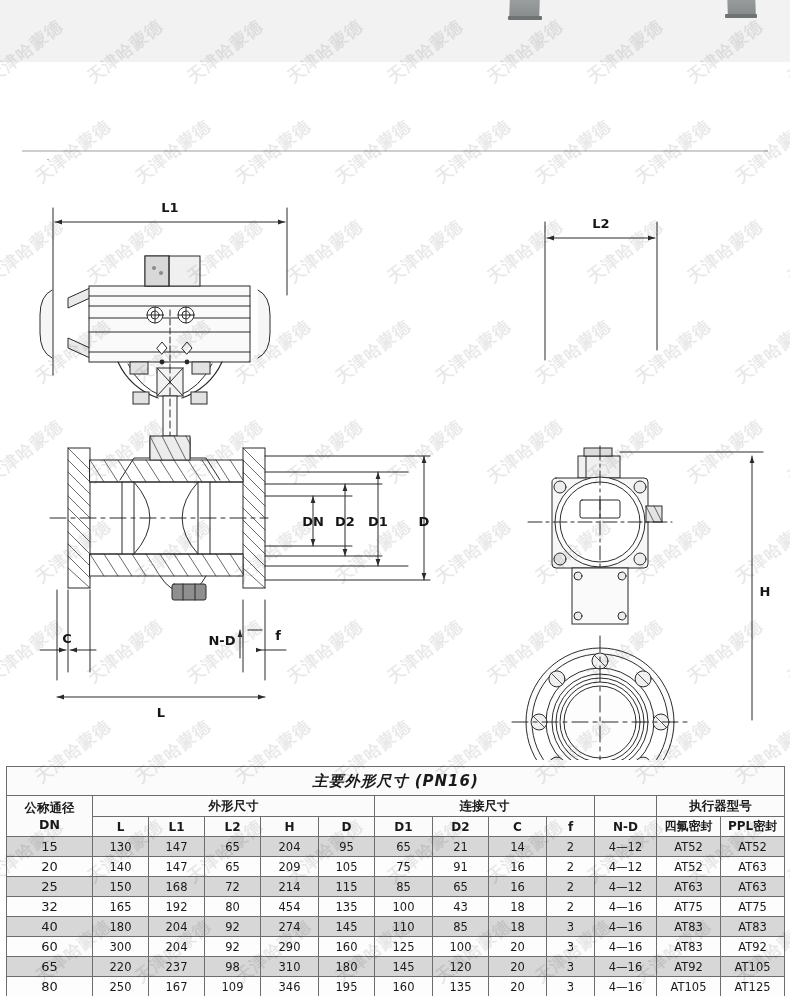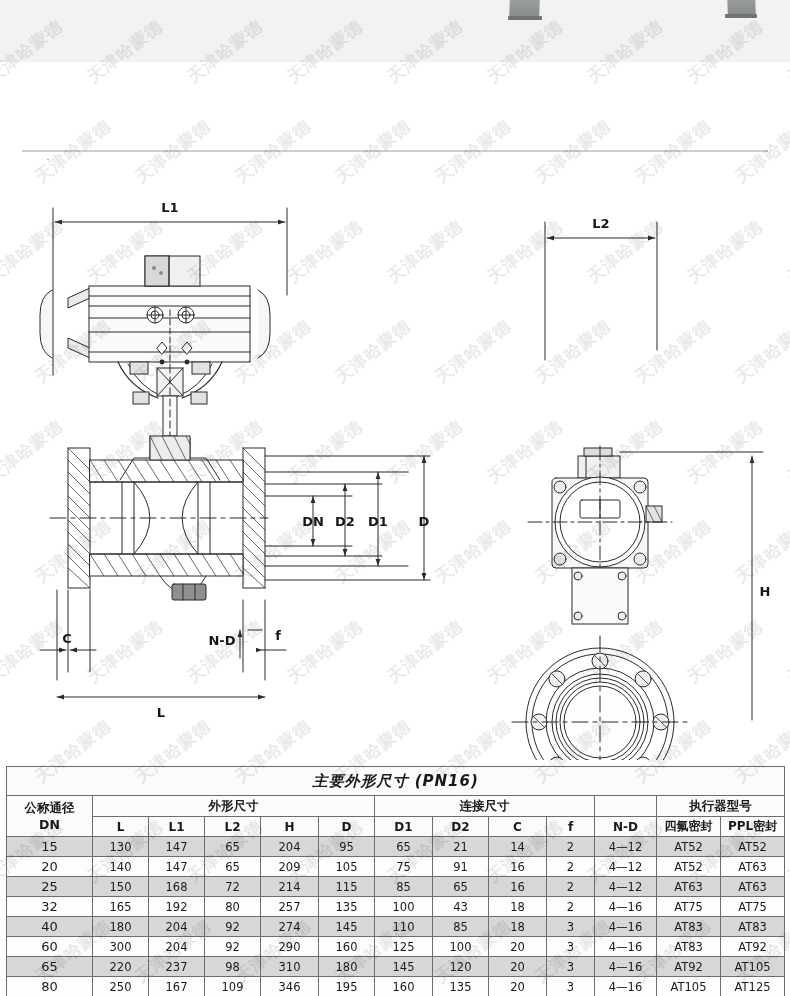--- a/index.html
+++ b/index.html
@@ -393,21 +393,21 @@
             <td class="cell">2</td>
             <td class="cell">4—12</td>
             <td class="cell">AT63</td>
             <td class="cell">AT63</td>
           </tr>
           <tr class="even">
             <td class="cell dncell">32</td>
             <td class="cell">165</td>
             <td class="cell">192</td>
             <td class="cell">80</td>
-            <td class="cell">257</td>
+            <td class="cell">454</td>
             <td class="cell">135</td>
             <td class="cell">100</td>
             <td class="cell">43</td>
             <td class="cell">18</td>
             <td class="cell">2</td>
             <td class="cell">4—16</td>
             <td class="cell">AT75</td>
             <td class="cell">AT75</td>
           </tr>
           <tr class="odd">

